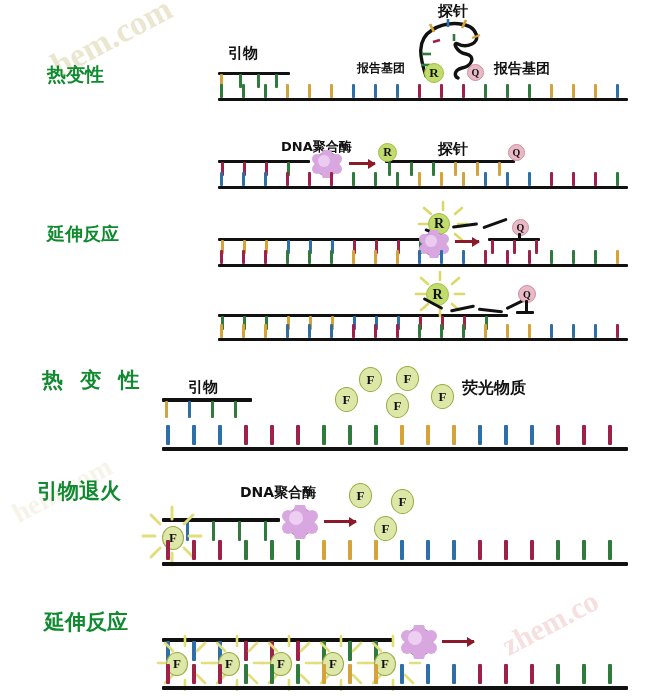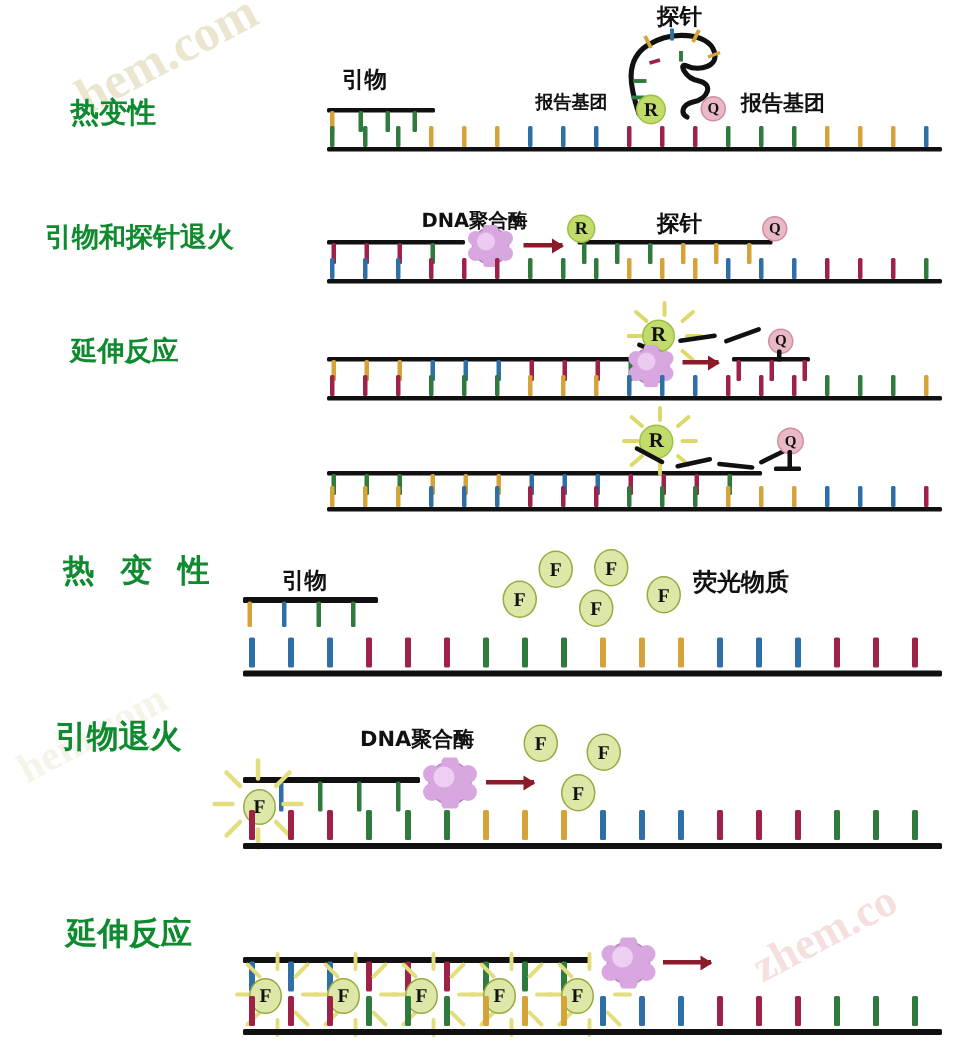--- a/index.html
+++ b/index.html
@@ -52,21 +52,20 @@
 </head>
 <body>
 
 <div class="stage">
 
   <div class="wm wm1">hem.com</div>
   <div class="wm wm2">zhem.co</div>
   <div class="wm wm3">hem.com</div>
 
   <div class="slabel" style="left:47px;top:62px;font-size:19px;">热变性</div>
-  <div class="slabel" style="left:30px;top:146px;font-size:18px;">引物和探针退火</div>
   <div class="slabel" style="left:47px;top:222px;font-size:18px;">延伸反应</div>
   <div class="slabel" style="left:42px;top:366px;font-size:21px;letter-spacing:5px;">热 变 性</div>
   <div class="slabel" style="left:37px;top:477px;font-size:21px;">引物退火</div>
   <div class="slabel" style="left:44px;top:608px;font-size:21px;">延伸反应</div>
 
   <div class="ann-serif" style="left:228px;top:44px;font-size:15px;">引物</div>
   <div class="ann-serif" style="left:438px;top:2px;font-size:15px;">探针</div>
   <div class="ann-serif" style="left:357px;top:60px;font-size:12px;">报告基团</div>
   <div class="ann-serif" style="left:494px;top:60px;font-size:14px;">报告基团</div>
 

